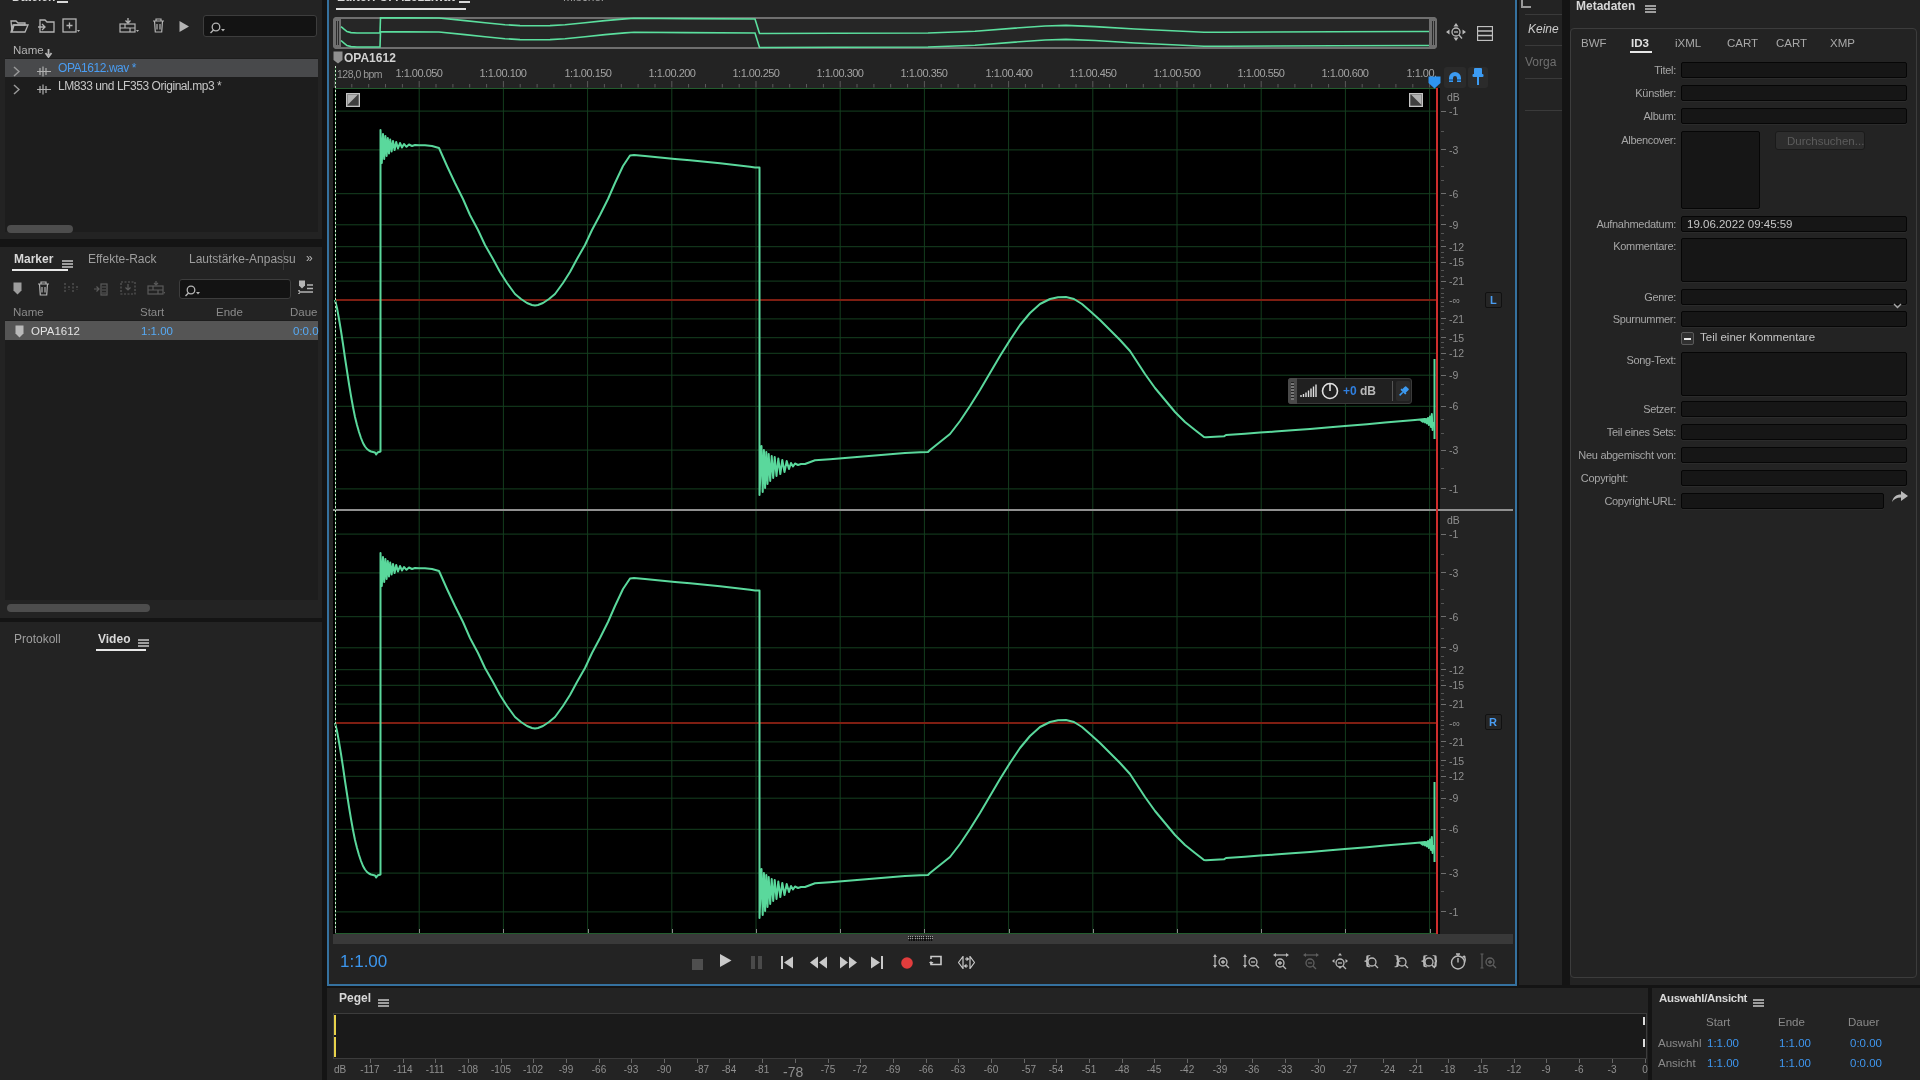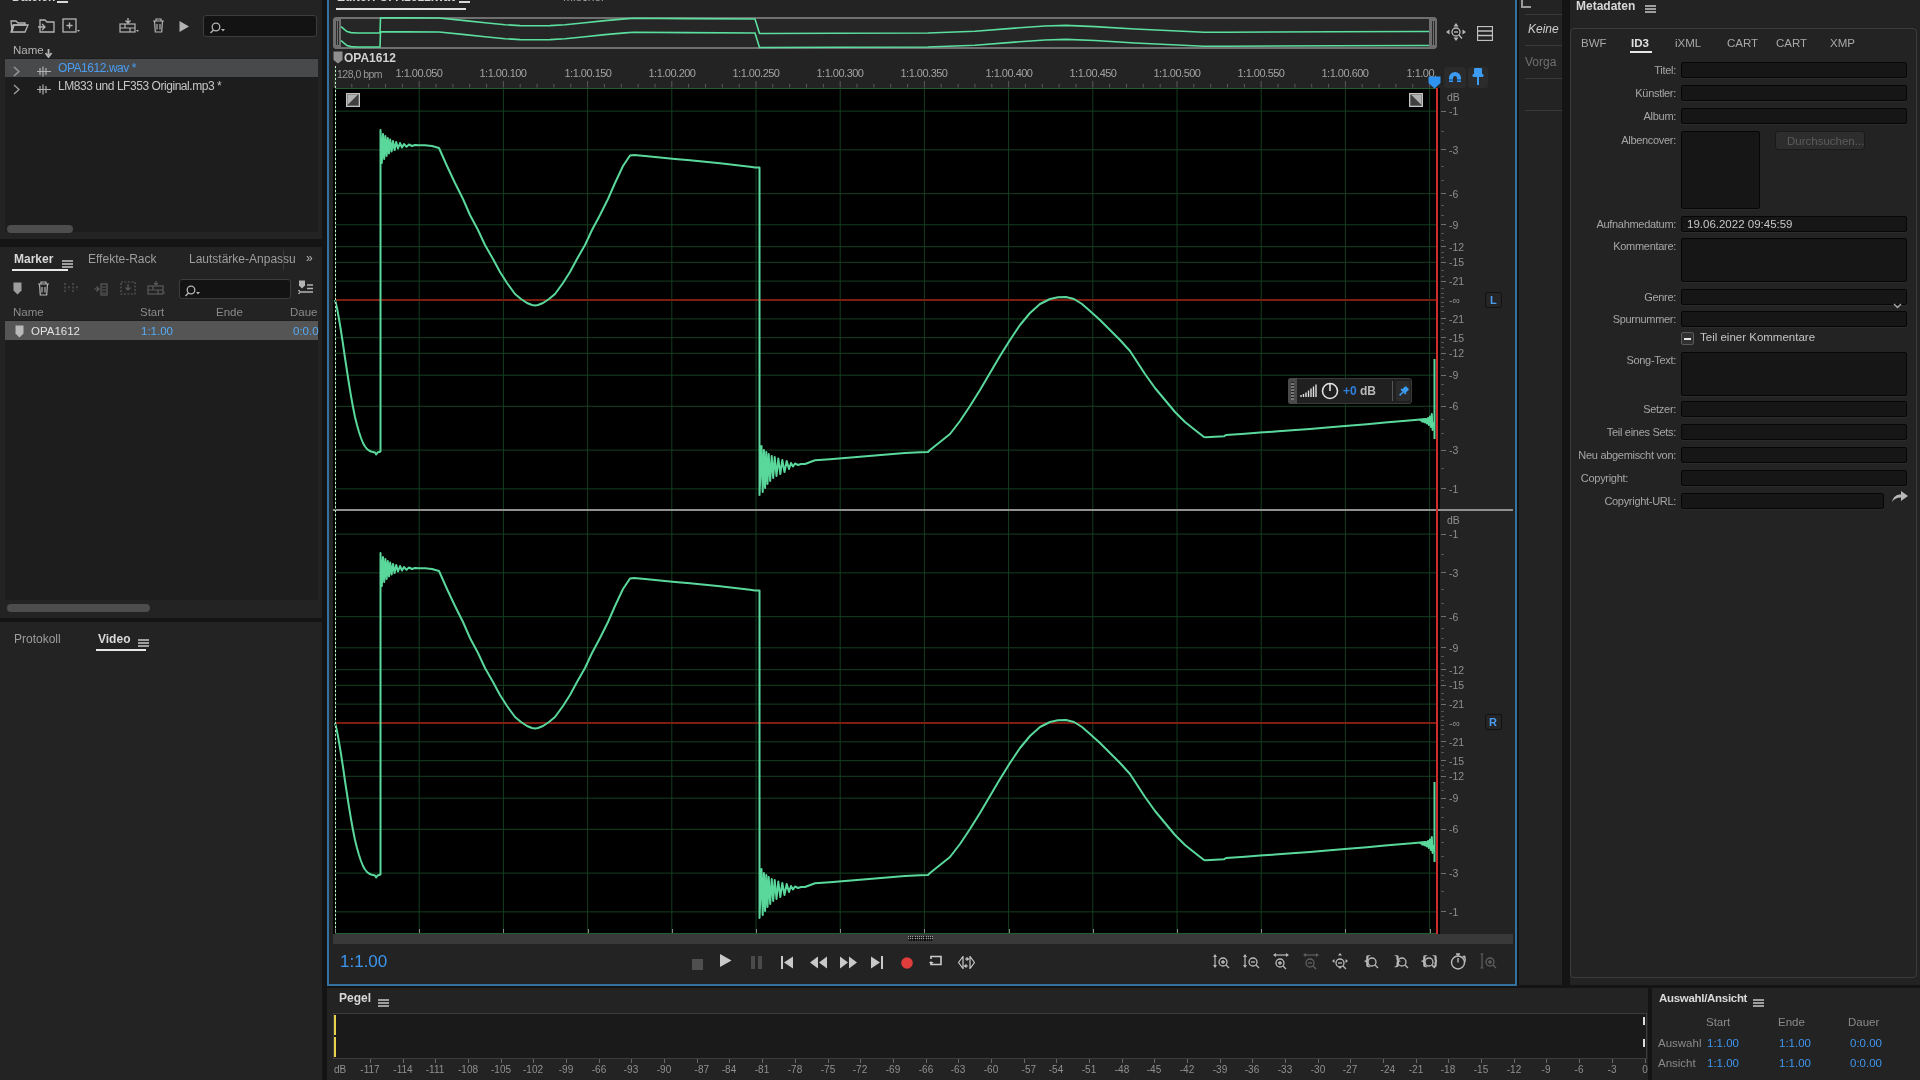--- a/index.html
+++ b/index.html
@@ -717,21 +717,21 @@
 <div class="txt" style="left:456px;top:1064px;width:24px;text-align:center;font-size:10px;color:#909090">-108</div>
 <div class="txt" style="left:489px;top:1064px;width:24px;text-align:center;font-size:10px;color:#909090">-105</div>
 <div class="txt" style="left:521px;top:1064px;width:24px;text-align:center;font-size:10px;color:#909090">-102</div>
 <div class="txt" style="left:554px;top:1064px;width:24px;text-align:center;font-size:10px;color:#909090">-99</div>
 <div class="txt" style="left:587px;top:1064px;width:24px;text-align:center;font-size:10px;color:#909090">-66</div>
 <div class="txt" style="left:619px;top:1064px;width:24px;text-align:center;font-size:10px;color:#909090">-93</div>
 <div class="txt" style="left:652px;top:1064px;width:24px;text-align:center;font-size:10px;color:#909090">-90</div>
 <div class="txt" style="left:685px;top:1064px;width:24px;text-align:right;font-size:10px;color:#909090">-87</div>
 <div class="txt" style="left:717px;top:1064px;width:24px;text-align:center;font-size:10px;color:#909090">-84</div>
 <div class="txt" style="left:750px;top:1064px;width:24px;text-align:center;font-size:10px;color:#909090">-81</div>
-<div class="txt" style="left:783px;top:1064px;width:24px;text-align:center;font-size:10px;color:#909090">-78</div>
+<div class="txt" style="left:783px;top:1064px;width:24px;text-align:left;font-size:14px;color:#909090">-78</div>
 <div class="txt" style="left:816px;top:1064px;width:24px;text-align:center;font-size:10px;color:#909090">-75</div>
 <div class="txt" style="left:848px;top:1064px;width:24px;text-align:center;font-size:10px;color:#909090">-72</div>
 <div class="txt" style="left:881px;top:1064px;width:24px;text-align:center;font-size:10px;color:#909090">-69</div>
 <div class="txt" style="left:914px;top:1064px;width:24px;text-align:center;font-size:10px;color:#909090">-66</div>
 <div class="txt" style="left:946px;top:1064px;width:24px;text-align:center;font-size:10px;color:#909090">-63</div>
 <div class="txt" style="left:979px;top:1064px;width:24px;text-align:center;font-size:10px;color:#909090">-60</div>
 <div class="txt" style="left:1012px;top:1064px;width:24px;text-align:right;font-size:10px;color:#909090">-57</div>
 <div class="txt" style="left:1044px;top:1064px;width:24px;text-align:center;font-size:10px;color:#909090">-54</div>
 <div class="txt" style="left:1077px;top:1064px;width:24px;text-align:center;font-size:10px;color:#909090">-51</div>
 <div class="txt" style="left:1110px;top:1064px;width:24px;text-align:center;font-size:10px;color:#909090">-48</div>

